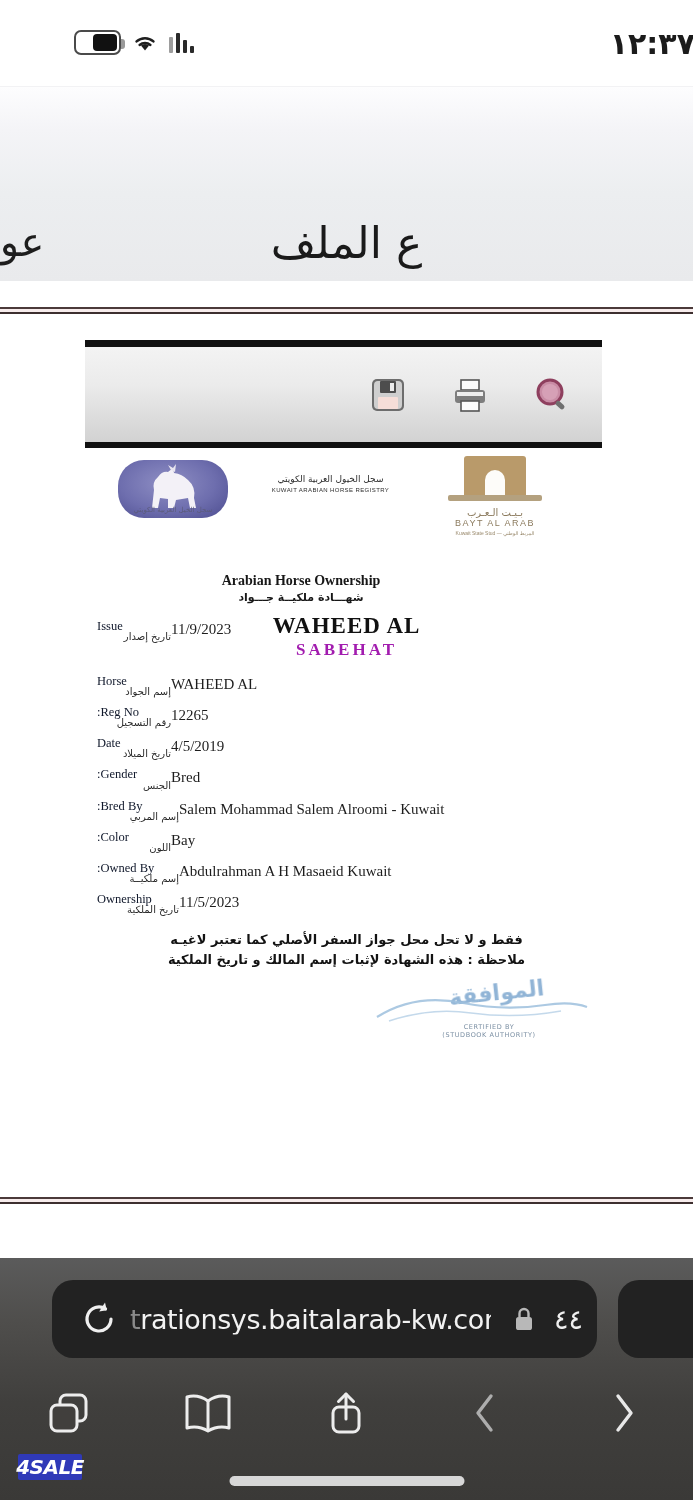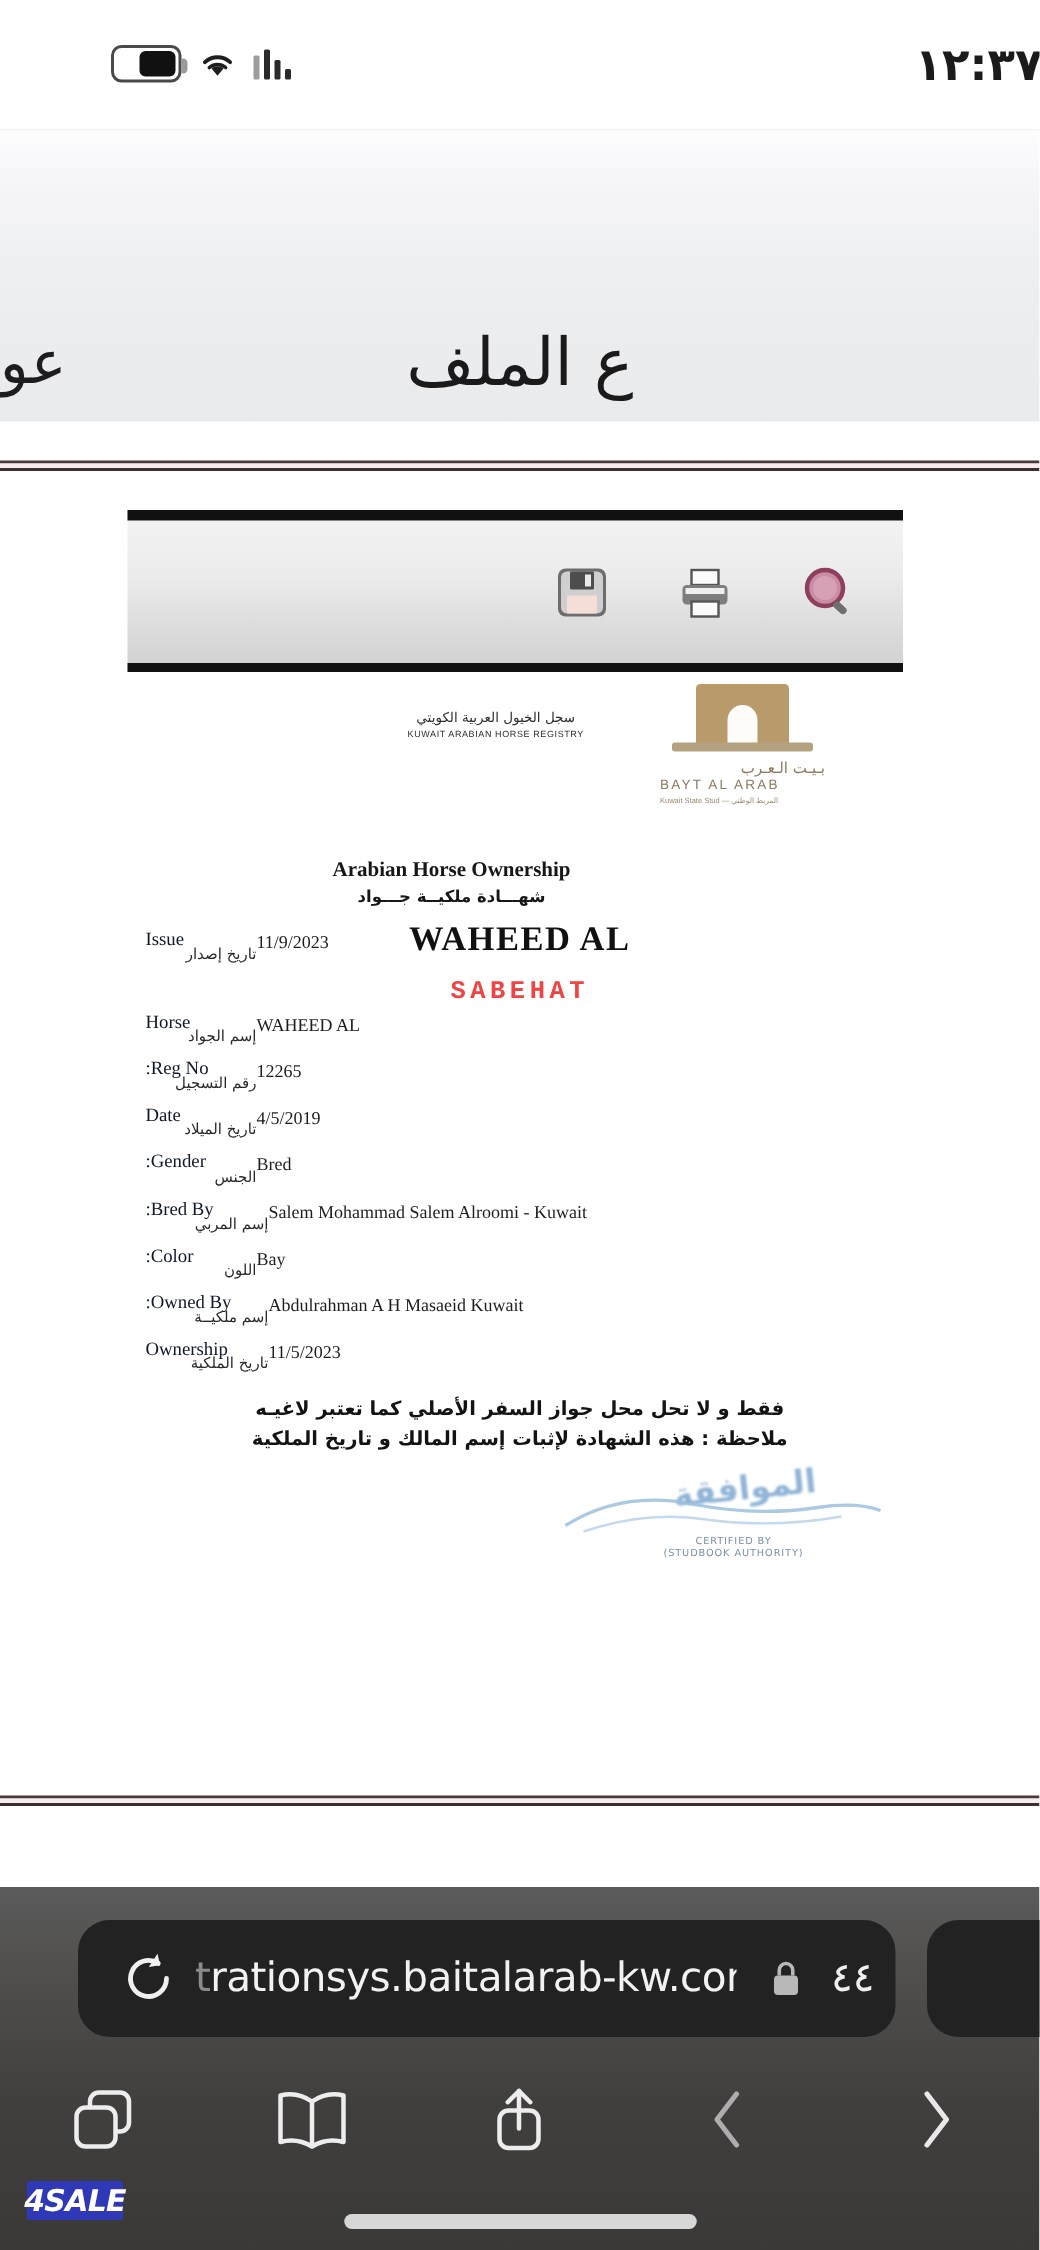--- a/index.html
+++ b/index.html
@@ -73,21 +73,21 @@
   .logo-horse-cap { position:absolute; left:6px; top:46px; width:98px; height:13px;
     font-size:7px; color:#5b5b7a; text-align:center; letter-spacing:.3px;
     font-family:"DejaVu Sans", sans-serif; white-space:nowrap; overflow:hidden;
     filter:blur(.4px); }
   .logo-text { position:absolute; left:238px; top:14px; width:185px; text-align:center; }
   .logo-text .ar { font-size:9px; color:#2d2d2d; direction:rtl;
     font-family:"DejaVu Sans", sans-serif; filter:blur(.35px); letter-spacing:.2px; }
   .logo-text .en { font-size:6px; color:#2d2d2d; margin-top:3px;
     letter-spacing:.4px; filter:blur(.35px); }
   .logo-bayt { position:absolute; left:440px; top:-4px; width:110px; height:86px;
-    }
+    text-align:center; }
   .bayt-gate { position:relative; margin:0 auto; width:62px; height:40px;
     background:#b99a6a; border-radius:3px 3px 0 0; }
   .bayt-gate::before { content:""; position:absolute; left:50%; bottom:0;
     transform:translateX(-50%); width:20px; height:26px; background:#fdfcf9;
     border-radius:10px 10px 0 0; }
   .bayt-gate::after { content:""; position:absolute; left:-16px; bottom:-5px;
     width:94px; height:6px; background:#b4a17f; border-radius:2px; }
   .bayt-cap1 { margin-top:11px; font-size:10px; color:#8b7a5d; direction:rtl;
     font-family:"DejaVu Sans", sans-serif; filter:blur(.4px); }
   .bayt-cap2 { font-size:9px; color:#8b7a5d; letter-spacing:1.5px;
@@ -97,34 +97,34 @@
   .cert-title { position:absolute; left:0; top:258px; width:602px; text-align:center; }
   .cert-title .t-en { font-size:14px; font-weight:bold; color:#171717;
     font-family:"Liberation Serif", serif; }
   .cert-title .t-ar { font-size:11px; color:#171717; direction:rtl; margin-top:2px;
     font-family:"DejaVu Sans", sans-serif; font-weight:bold; letter-spacing:.5px; }
 
   .horse-name { position:absolute; left:0; top:298px; width:693px; text-align:center;
     height:56px; overflow:hidden; }
   .horse-name .hn1 { font-size:23px; font-weight:bold; color:#111;
     font-family:"Liberation Serif", serif; letter-spacing:1px; }
-  .horse-name .hn2 { font-size:17px; font-weight:bold; color:#ef4444;
-    font-family:Liberation Mono, monospace; letter-spacing:3px; margin-top:13px; }
+  .horse-name .hn2 { font-size:17px; font-weight:bold; color:#a21caf;
+    font-family:Liberation Serif, serif; letter-spacing:3px; margin-top:1px; }
 
   .issue-row { position:absolute; left:97px; top:305px; width:300px; }
   .fields { position:absolute; left:97px; top:360px; width:560px; }
 
   .frow { position:relative; display:flex; align-items:flex-start;
     margin-bottom:9px; }
   .flabel { width:74px; flex:0 0 74px; }
   .flabel .en { font-size:12.5px; color:#0f172a;
     font-family:"Liberation Serif", serif; line-height:1.05; display:block; }
   .flabel .ar { font-size:10px; color:#2a2a2a; direction:rtl; line-height:1;
     font-family:"DejaVu Sans", sans-serif; display:block; margin-top:-1px; }
-  .fvalue { font-size:12px; color:#1d1d1d; font-family:"Liberation Serif", serif;
+  .fvalue { font-size:15px; color:#1d1d1d; font-family:"Liberation Serif", serif;
     padding-top:1px; white-space:nowrap; }
   .frow.wide .flabel { width:82px; flex:0 0 82px; }
 
   .note { position:absolute; left:0; top:615px; width:693px; text-align:center;
     direction:rtl; font-family:"DejaVu Sans", sans-serif; font-weight:bold;
     font-size:13px; color:#131313; line-height:1.55; }
 
   .stamp { position:absolute; left:370px; top:668px; width:230px; height:60px; }
   .stamp-ink { position:absolute; left:25px; top:0; width:150px; height:36px;
     color:#7ea8cf; font-size:22px; direction:rtl; font-weight:bold;
@@ -231,20 +231,29 @@
           <svg viewBox="0 0 40 40" width="40" height="40">
             <circle cx="18" cy="17" r="12" fill="#c98ca5" stroke="#8e3f5e" stroke-width="3"></circle>
             <circle cx="18" cy="17" r="8" fill="#d9a5ba" opacity=".8"></circle>
             <rect x="26" y="25" width="10" height="5" rx="2.4" transform="rotate(42 26 25)" fill="#6f6f6f"></rect>
           </svg>
         </div>
       </div>
     </div>
 
     <div class="logos">
+      <div class="logo-horse">
+        <div class="logo-horse-badge">
+          <svg viewBox="0 0 110 58" width="110" height="58">
+            <path d="M34 48 L36 30 Q34 22 40 17 Q44 11 50 12 L55 8 L56 13 Q64 14 70 20 Q78 27 76 38 L78 48 L72 48 L70 38 L58 40 L56 48 L50 48 L50 39 L42 38 L40 48 Z" fill="#f3f1f7"></path>
+            <path d="M53 10 L50 5 L55 8 L58 4 L57 12 Z" fill="#e9e6f0"></path>
+          </svg>
+        </div>
+        <div class="logo-horse-cap">سجل الخيل العربية الكويتي</div>
+      </div>
 
       <div class="logo-text">
         <div class="ar">سجل الخيول العربية الكويتي</div>
         <div class="en">KUWAIT ARABIAN HORSE REGISTRY</div>
       </div>
 
       <div class="logo-bayt">
         <div class="bayt-gate"></div>
         <div class="bayt-cap1">بـيـت الـعـرب</div>
         <div class="bayt-cap2">BAYT AL ARAB</div>

